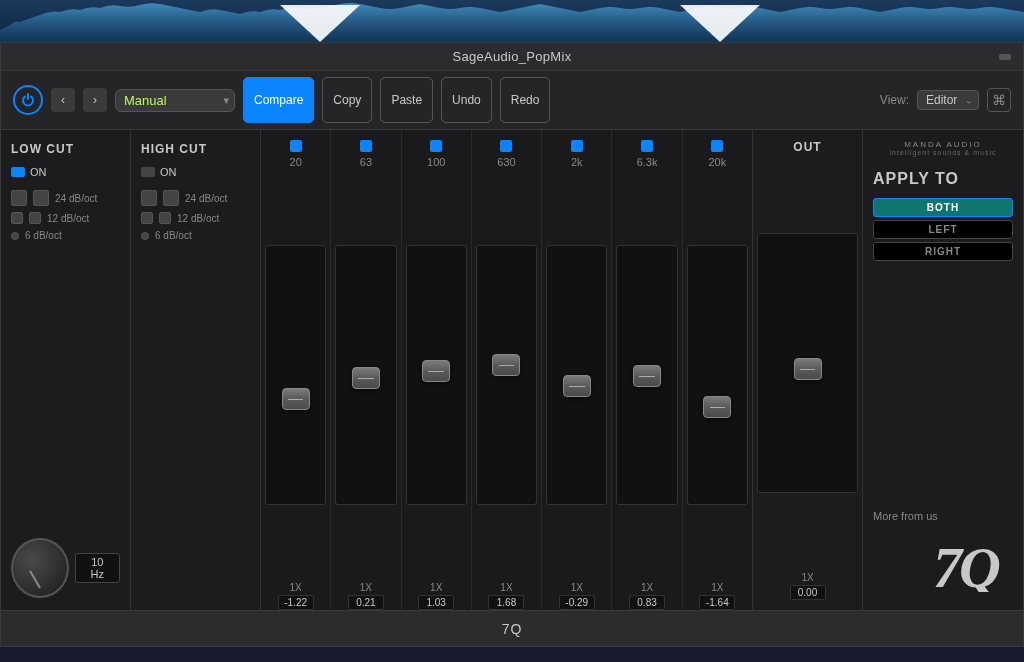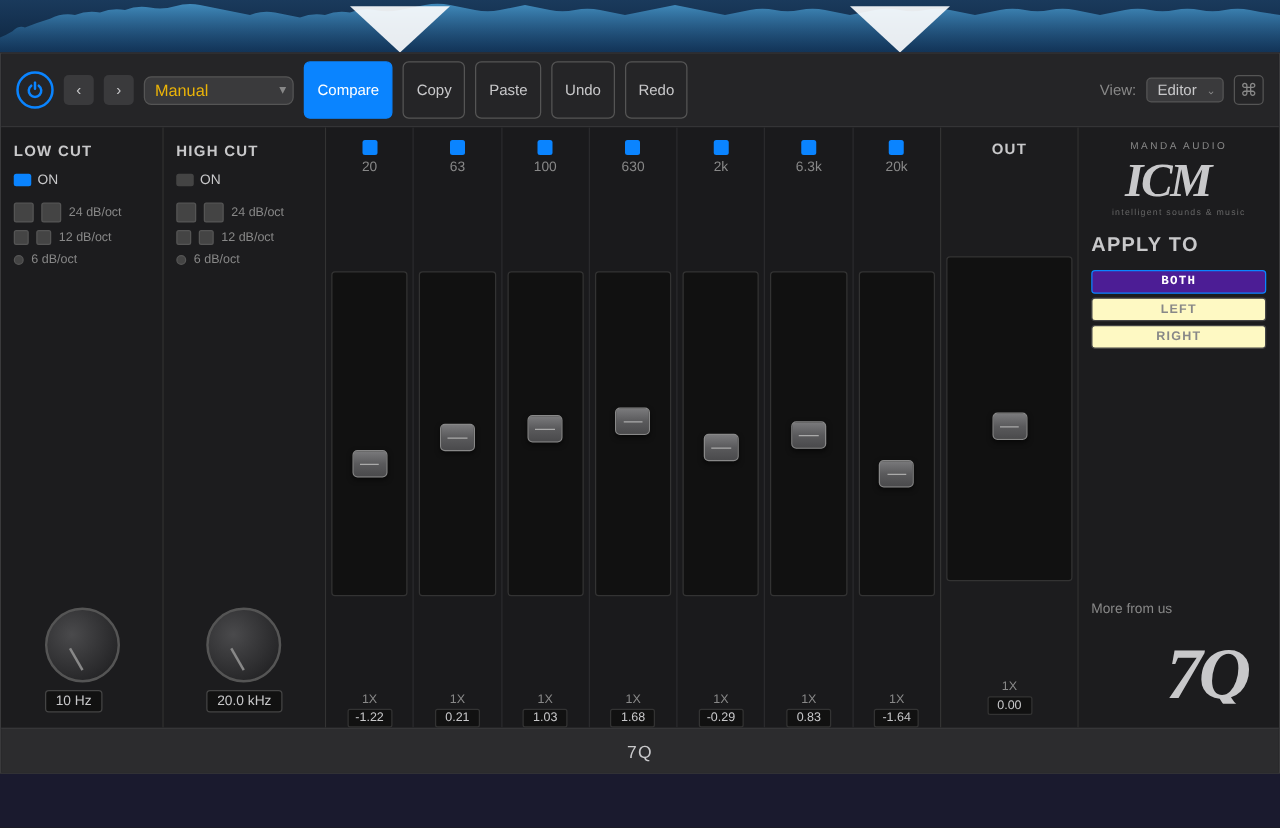--- a/index.html
+++ b/index.html
@@ -98,21 +98,21 @@
       cursor: pointer;
       display: flex;
       align-items: center;
       justify-content: center;
     }
 
     .preset-select {
       background: #3a3a3c;
       border: 1px solid #555;
       border-radius: 6px;
-      color: #eab308;
+      color: #bef264;
       padding: 3px 24px 3px 8px;
       font-size: 13px;
       appearance: none;
       cursor: pointer;
       position: relative;
       width: 120px;
     }
     .preset-wrapper {
       position: relative;
       display: inline-block;
@@ -259,22 +259,22 @@
       height: 12px;
     }
     .slope-label {
       color: #888;
       font-size: 10px;
     }
 
     .freq-knob-wrapper {
       margin-top: auto;
       display: flex;
-      flex-direction: column;
-      align-items: flex-start;
+      flex-direction: row;
+      align-items: center;
       gap: 6px;
     }
     .freq-knob {
       width: 60px;
       height: 60px;
       background: radial-gradient(circle at 35% 35%, #4a4a4c, #1a1a1c);
       border-radius: 50%;
       border: 2px solid #555;
       position: relative;
       cursor: pointer;
@@ -485,33 +485,32 @@
     .apply-btns {
       display: flex;
       flex-direction: column;
       gap: 3px;
       width: 100%;
     }
     .apply-btn {
       padding: 3px 8px;
       border-radius: 3px;
       border: 1px solid #444;
-      background: #fef9c3;
+      background: #000000;
       color: #888;
       font-size: 10px;
       font-weight: 600;
       letter-spacing: 1px;
       cursor: pointer;
       text-align: center;
     }
     .apply-btn.active {
-      background: #4c1d95;
+      background: #0f766e;
       border-color: #0a84ff;
       color: white;
-      font-family: Liberation Mono, monospace;
     }
 
     .more-from {
       color: #888;
       font-size: 11px;
       margin-top: auto;
       align-self: flex-start;
     }
 
     .seven-q-logo {
@@ -564,20 +563,24 @@
     </defs>
     <path d="M0,42 L0,30 Q5,28 10,25 Q15,20 20,22 Q30,18 40,15 Q50,10 60,12 Q70,8 80,10 Q90,6 100,8 Q110,4 120,6 Q130,8 140,5 Q150,2 160,4 Q170,6 180,8 Q190,10 200,12 Q210,8 220,10 Q230,12 240,14 Q250,10 260,12 Q270,8 280,10 Q290,6 300,8 Q310,10 320,8 Q330,6 340,4 Q350,2 360,4 Q370,6 380,8 Q390,10 400,8 Q410,6 420,4 Q430,6 440,8 Q450,10 460,8 Q470,6 480,8 Q490,10 500,12 Q510,10 520,8 Q530,6 540,4 Q550,6 560,8 Q570,10 580,12 Q590,10 600,8 Q610,6 620,8 Q630,10 640,8 Q650,6 660,8 Q670,10 680,12 Q690,10 700,8 Q710,6 720,8 Q730,10 740,8 Q750,6 760,8 Q770,10 780,12 Q790,10 800,8 Q810,6 820,8 Q830,10 840,8 Q850,6 860,8 Q870,10 880,12 Q890,10 900,8 Q910,6 920,8 Q930,10 940,8 Q950,6 960,8 Q970,10 980,8 Q990,6 1000,8 Q1010,10 1024,12 L1024,42 Z" fill="url(#waveGrad)"></path>
 
     <polygon points="320,42 280,5 360,5" fill="white" opacity="0.9"></polygon>
     <polygon points="720,42 680,5 760,5" fill="white" opacity="0.9"></polygon>
   </svg>
 </div>
 
 <div class="plugin-window">
 
+  <div class="title-bar">
+    <span class="title-bar-title">SageAudio_PopMix</span>
+    <div class="traffic-light"></div>
+  </div>
 
   <div class="toolbar">
     <button class="power-btn">
       <svg width="14" height="14" viewBox="0 0 14 14" fill="none">
         <path d="M7 1v5M4 3.5A5 5 0 1 0 10 3.5" stroke="#0a84ff" stroke-width="2" stroke-linecap="round"></path>
       </svg>
     </button>
 
     <button class="nav-btn">‹</button>
     <button class="nav-btn">›</button>
@@ -654,24 +657,20 @@
           <div class="slope-knob small"></div>
           <div class="slope-knob small"></div>
           <span class="slope-label">12 dB/oct</span>
         </div>
         <div class="slope-row">
           <div class="slope-knob small" style="width:8px;height:8px;border-radius:50%;"></div>
           <span class="slope-label">6 dB/oct</span>
         </div>
       </div>
 
-      <div class="freq-knob-wrapper">
-        <div class="freq-knob" style="transform: none;"></div>
-        <div class="freq-value">20.0 kHz</div>
-      </div>
     </div>
 
     <div class="eq-bands" id="eq-bands-container">
     <div class="eq-band">
       <div class="band-indicator"></div>
       <div class="band-freq">20</div>
       <div class="fader-container" style="flex:1; position:relative; display:flex; align-items:center; justify-content:center;">
         <div class="fader-track" style="height:260px; width:18px; position:relative;">
           <div class="fader-handle" style="top:55%;"></div>
         </div>
@@ -754,25 +753,20 @@
           <div class="fader-handle" style="top:48%;"></div>
         </div>
       </div>
       <div class="band-multiplier">1X</div>
       <div class="band-value">0.00</div>
     </div>
 
     <div class="logo-panel">
       <div class="manda-logo">
         <span class="manda-text">MANDA AUDIO</span>
-        <div class="ism-logo" style="font-family: serif;">
-          <svg width="90" height="40" viewBox="0 0 90 40">
-            <text x="2" y="36" font-size="38" font-weight="900" font-style="italic" fill="#c8c8ca" font-family="serif">ICM</text>
-          </svg>
-        </div>
         <span class="ism-sub">intelligent sounds &amp; music</span>
       </div>
 
 
       <div class="apply-to-label">APPLY TO</div>
       <div class="apply-btns">
         <button class="apply-btn active">BOTH</button>
         <button class="apply-btn">LEFT</button>
         <button class="apply-btn">RIGHT</button>
       </div>

